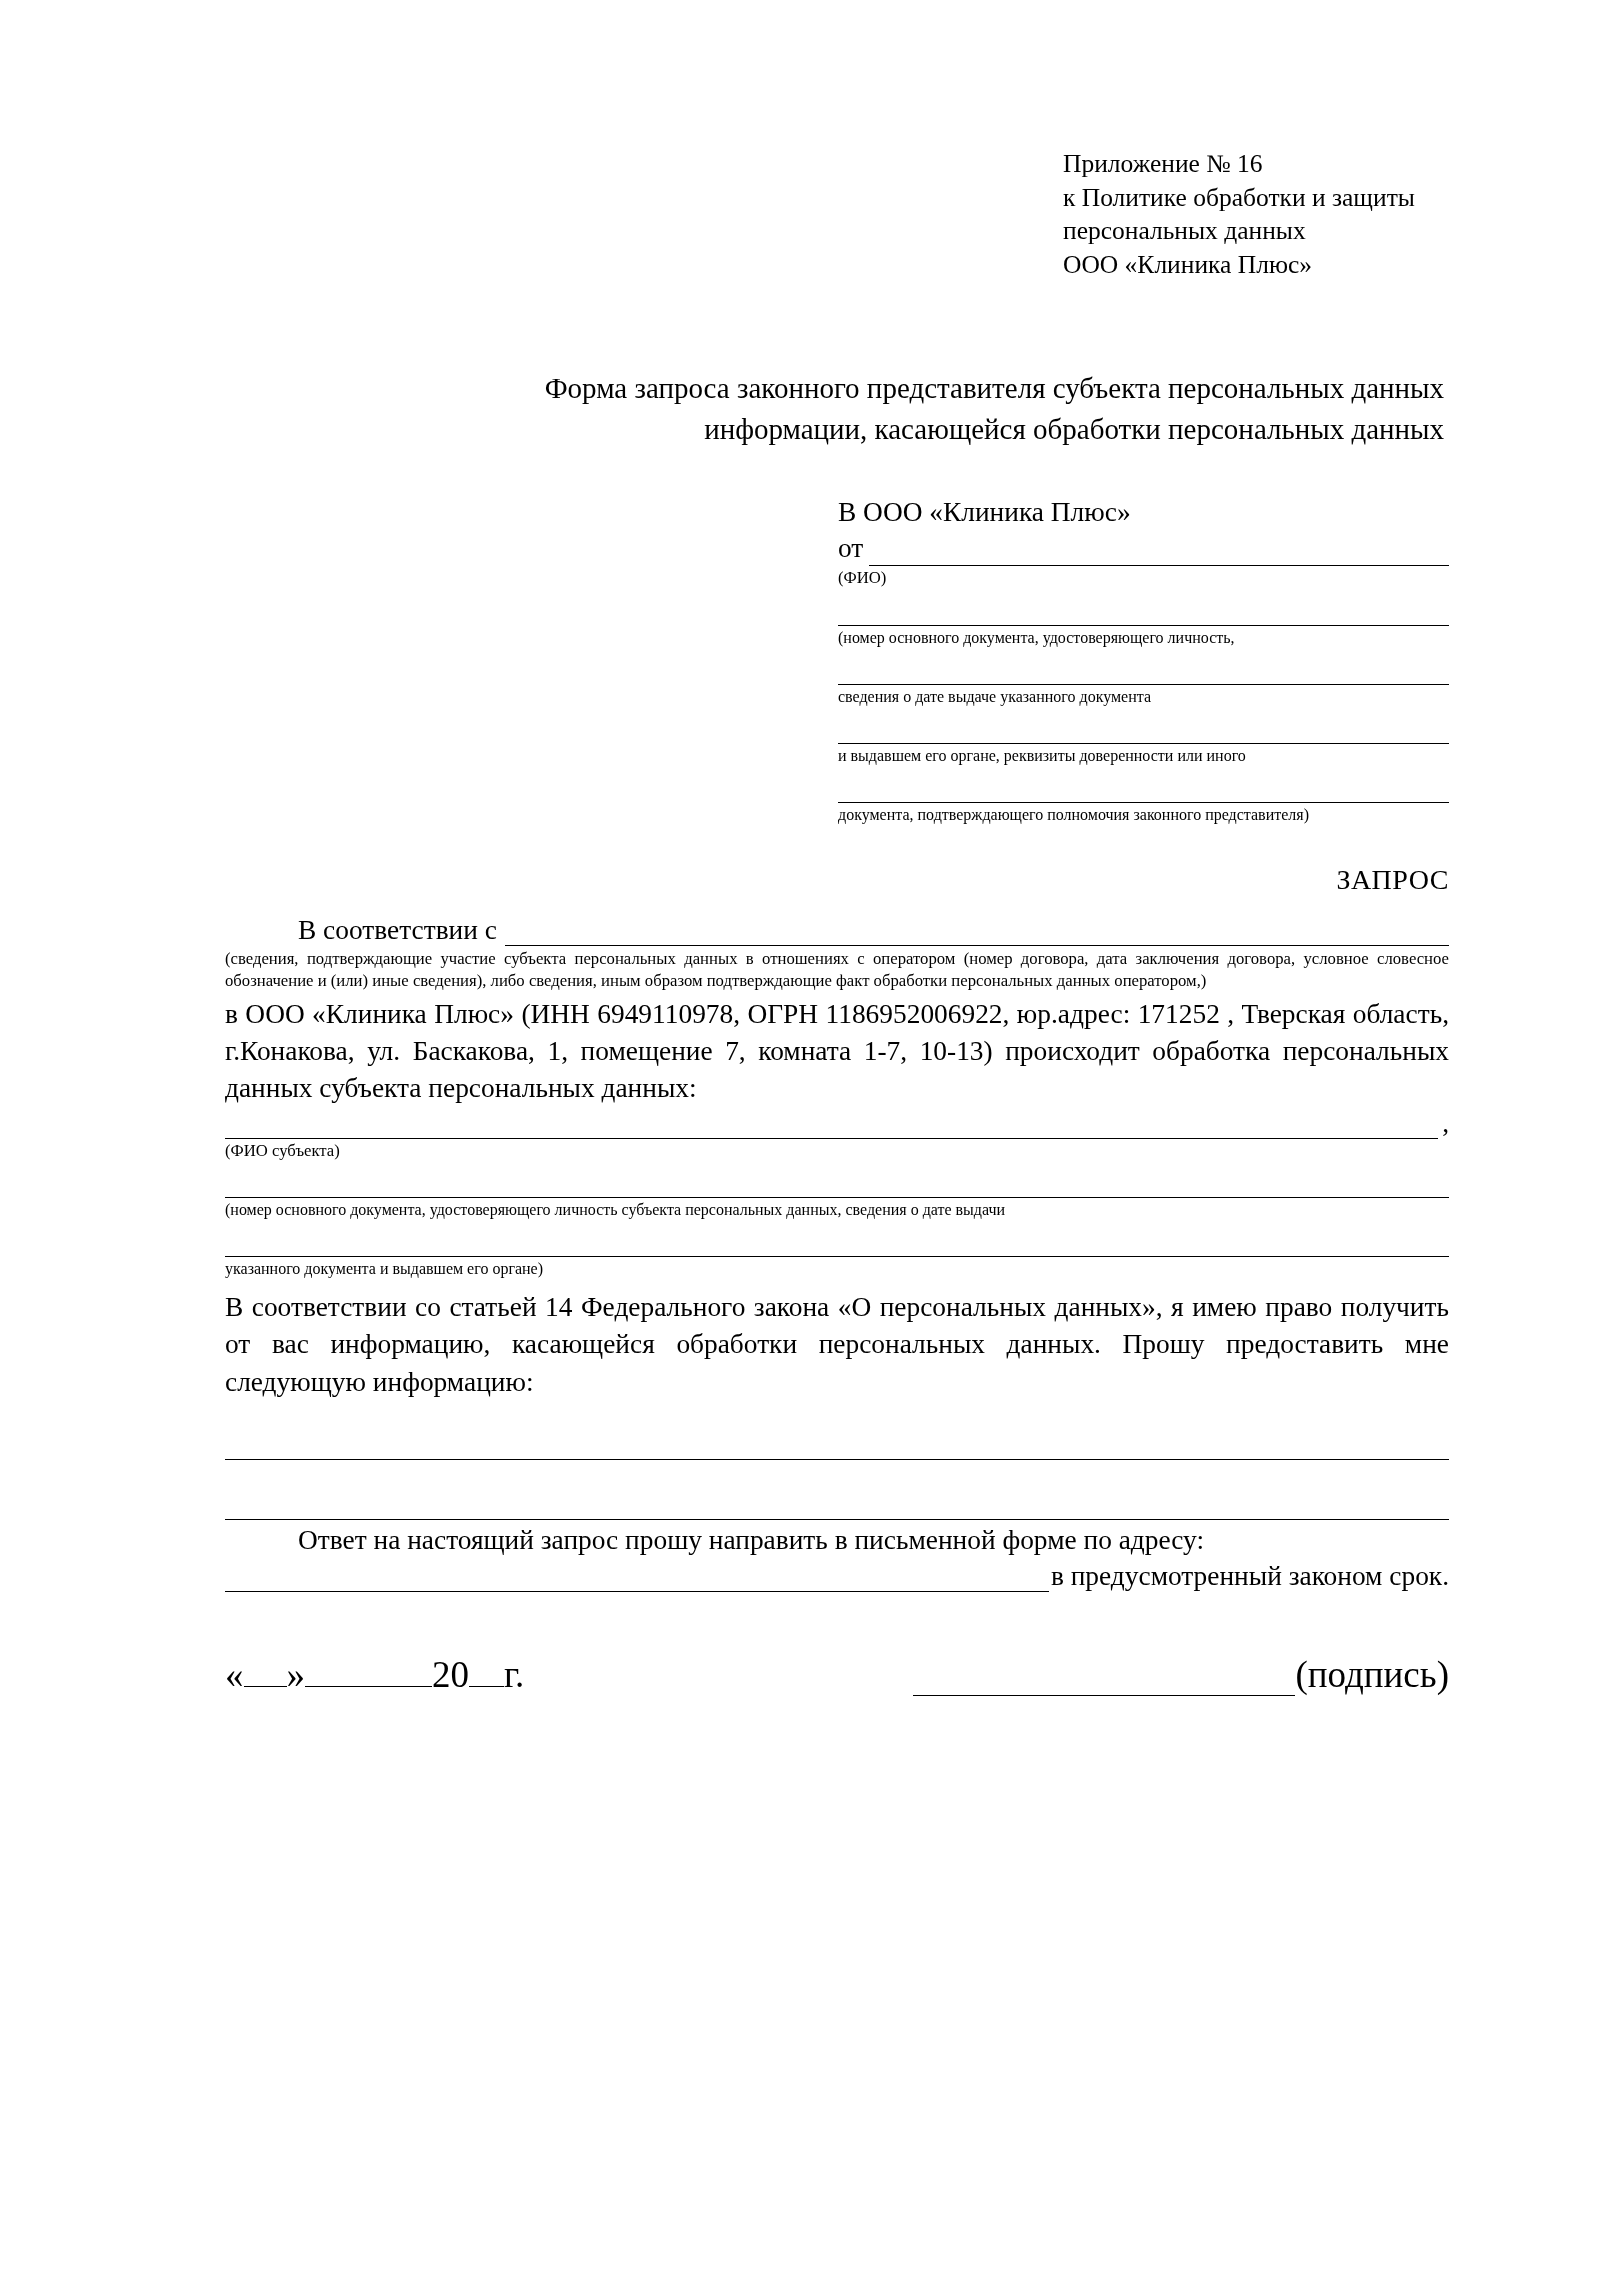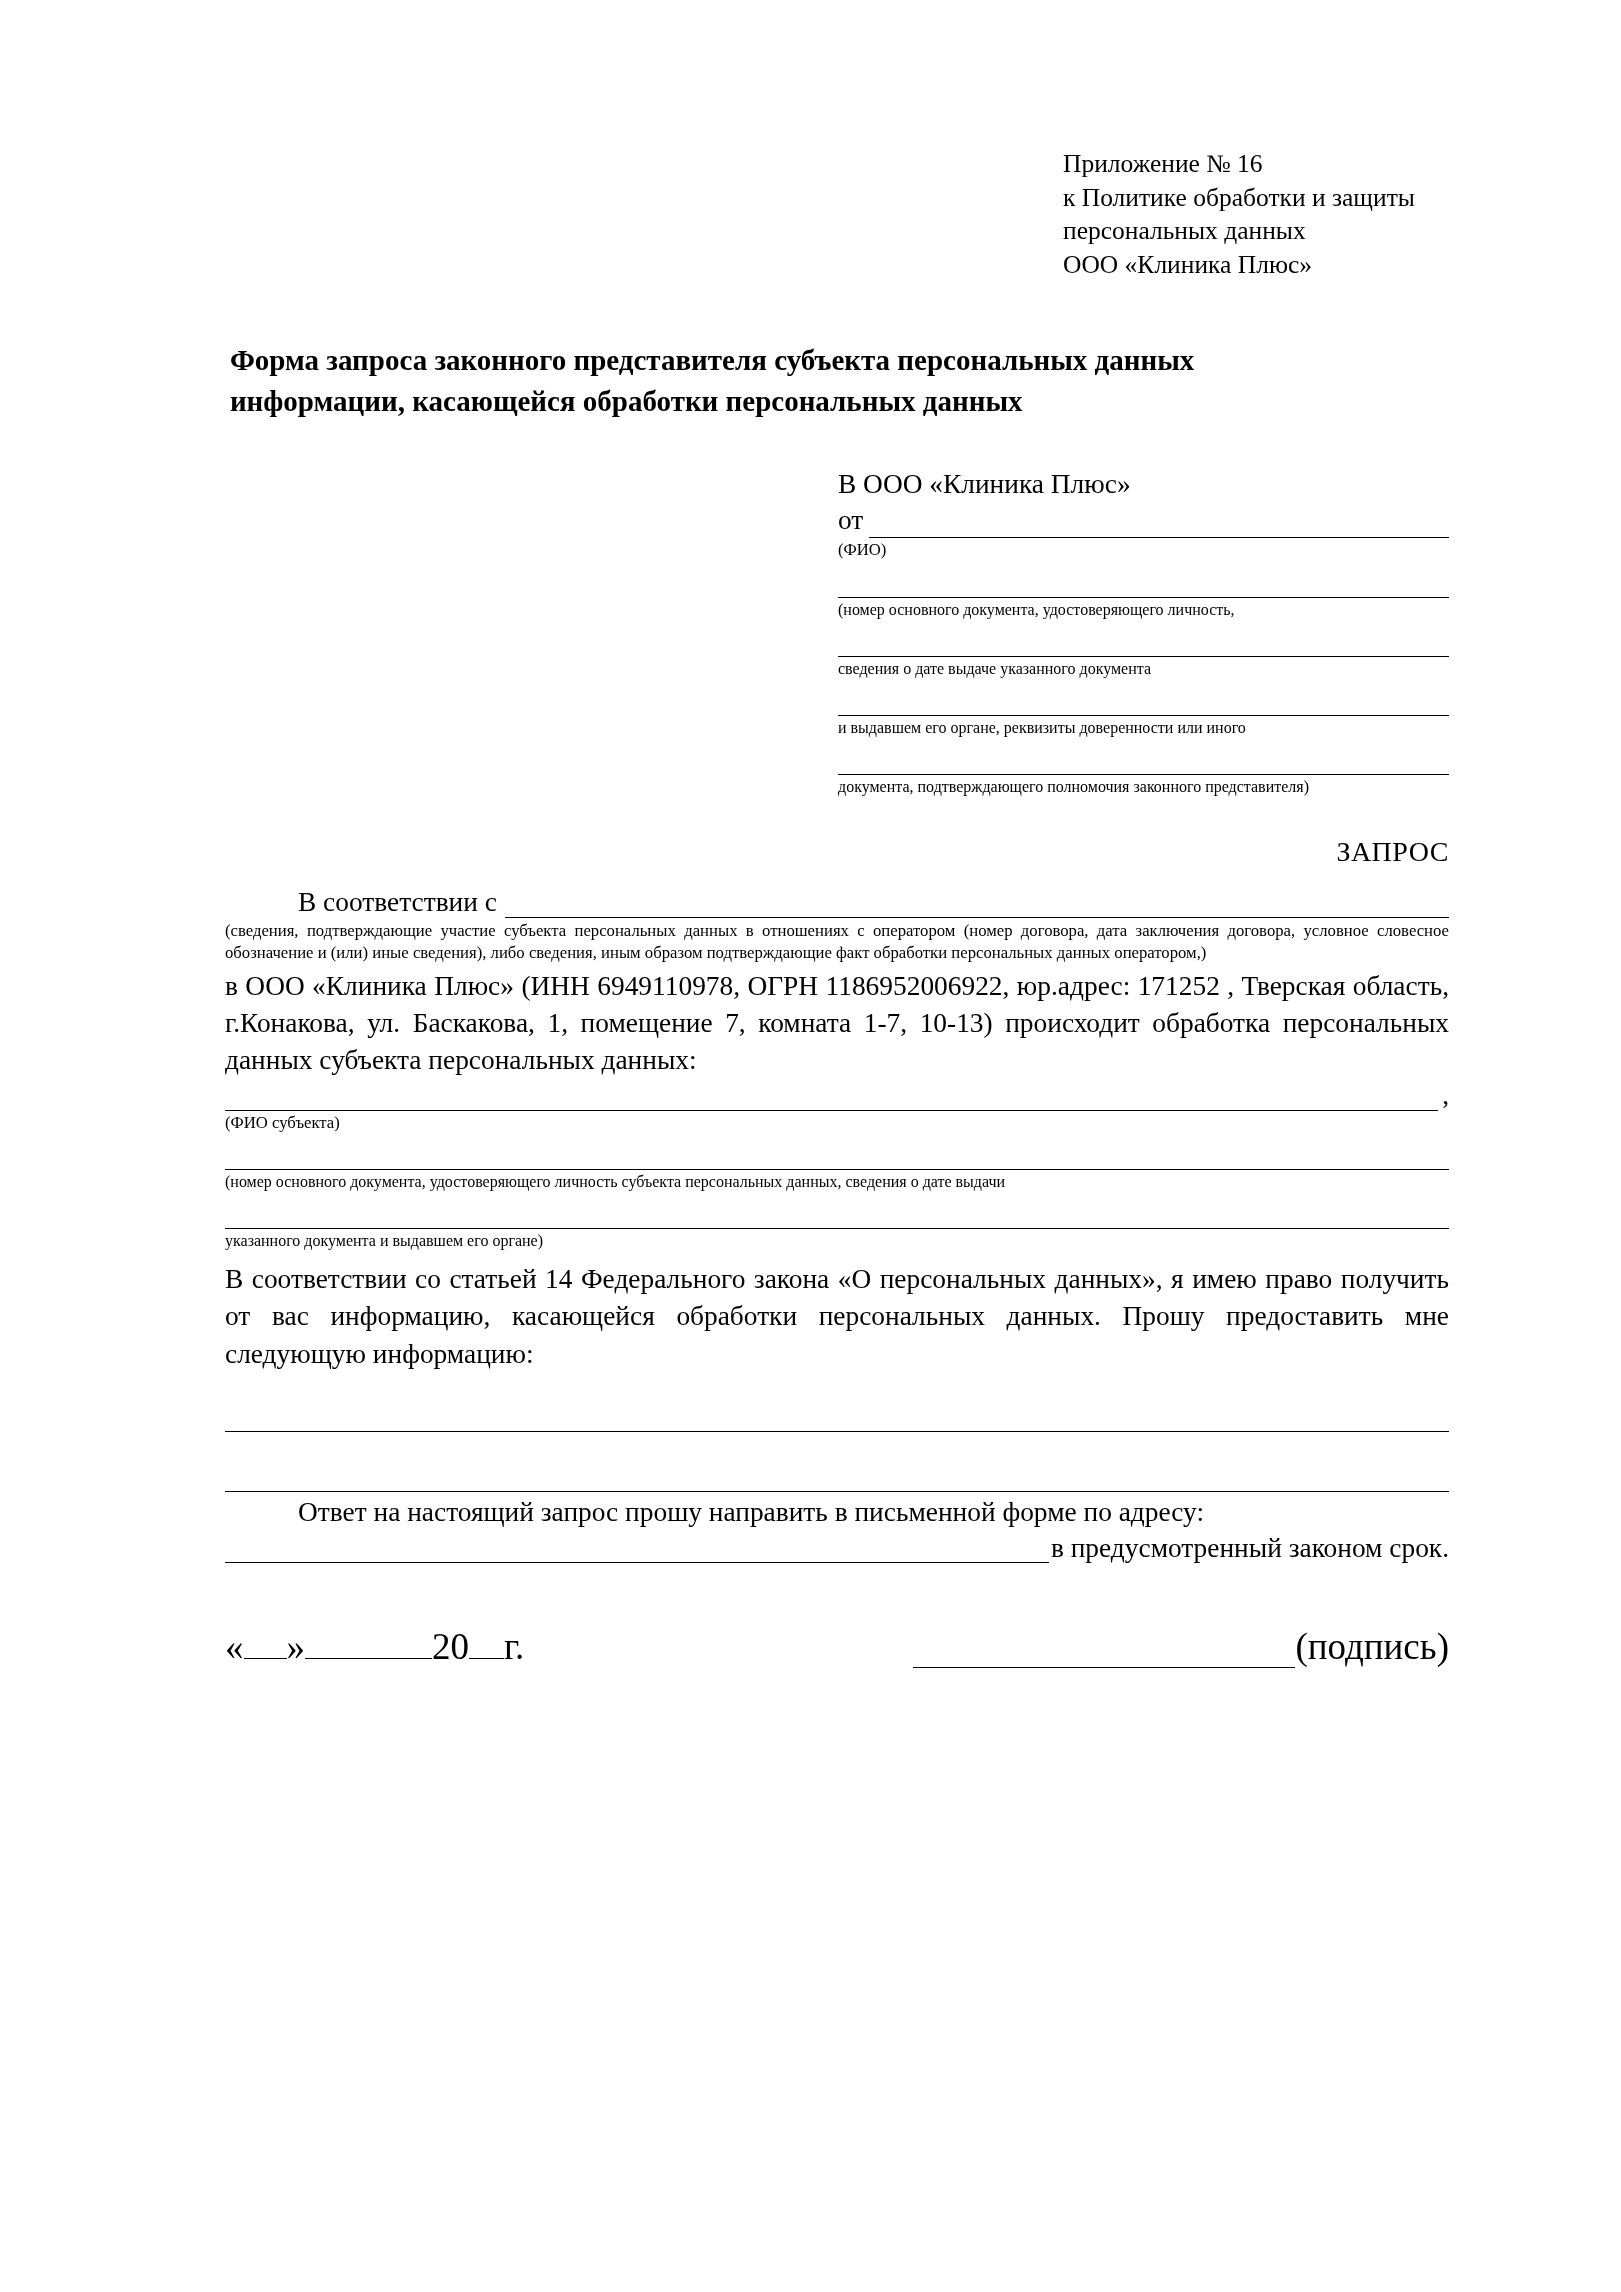--- a/index.html
+++ b/index.html
@@ -25,23 +25,23 @@
   
   .header-block {
     margin-left: 838px;
     font-size: 25.5px;
     line-height: 1.32;
   }
   .header-block div { white-space: nowrap; }
 
   
   .doc-title {
-    margin-top: 58px;
-    text-align: left;
-    font-weight: bold;
+    margin-top: 86px;
+    text-align: right;
+    font-weight: normal;
     font-size: 29px;
     line-height: 1.42;
     padding: 0 4.9px;
   }
   .doc-title .line2 { display: block; }
 
   
   .addressee {
     margin-top: 45px;
     margin-left: 613px;
@@ -113,21 +113,21 @@
   .comma-line {
     position: relative;
     display: flex;
     align-items: flex-end;
   }
   .comma-line .fill { height: 29px; }
   .comma-line .comma { font-size: 27.4px; padding-left: 3.9px; }
 
   .answer-row {
     display: flex;
-    align-items: flex-start;
+    align-items: center;
     font-size: 27.4px;
     margin-top: 2px;
   }
   .answer-row .fill { height: 29px; }
   .answer-row .tail { white-space: nowrap; padding-left: 2px; }
 
   
   .sign-row {
     margin-top: 61px;
     display: flex;

